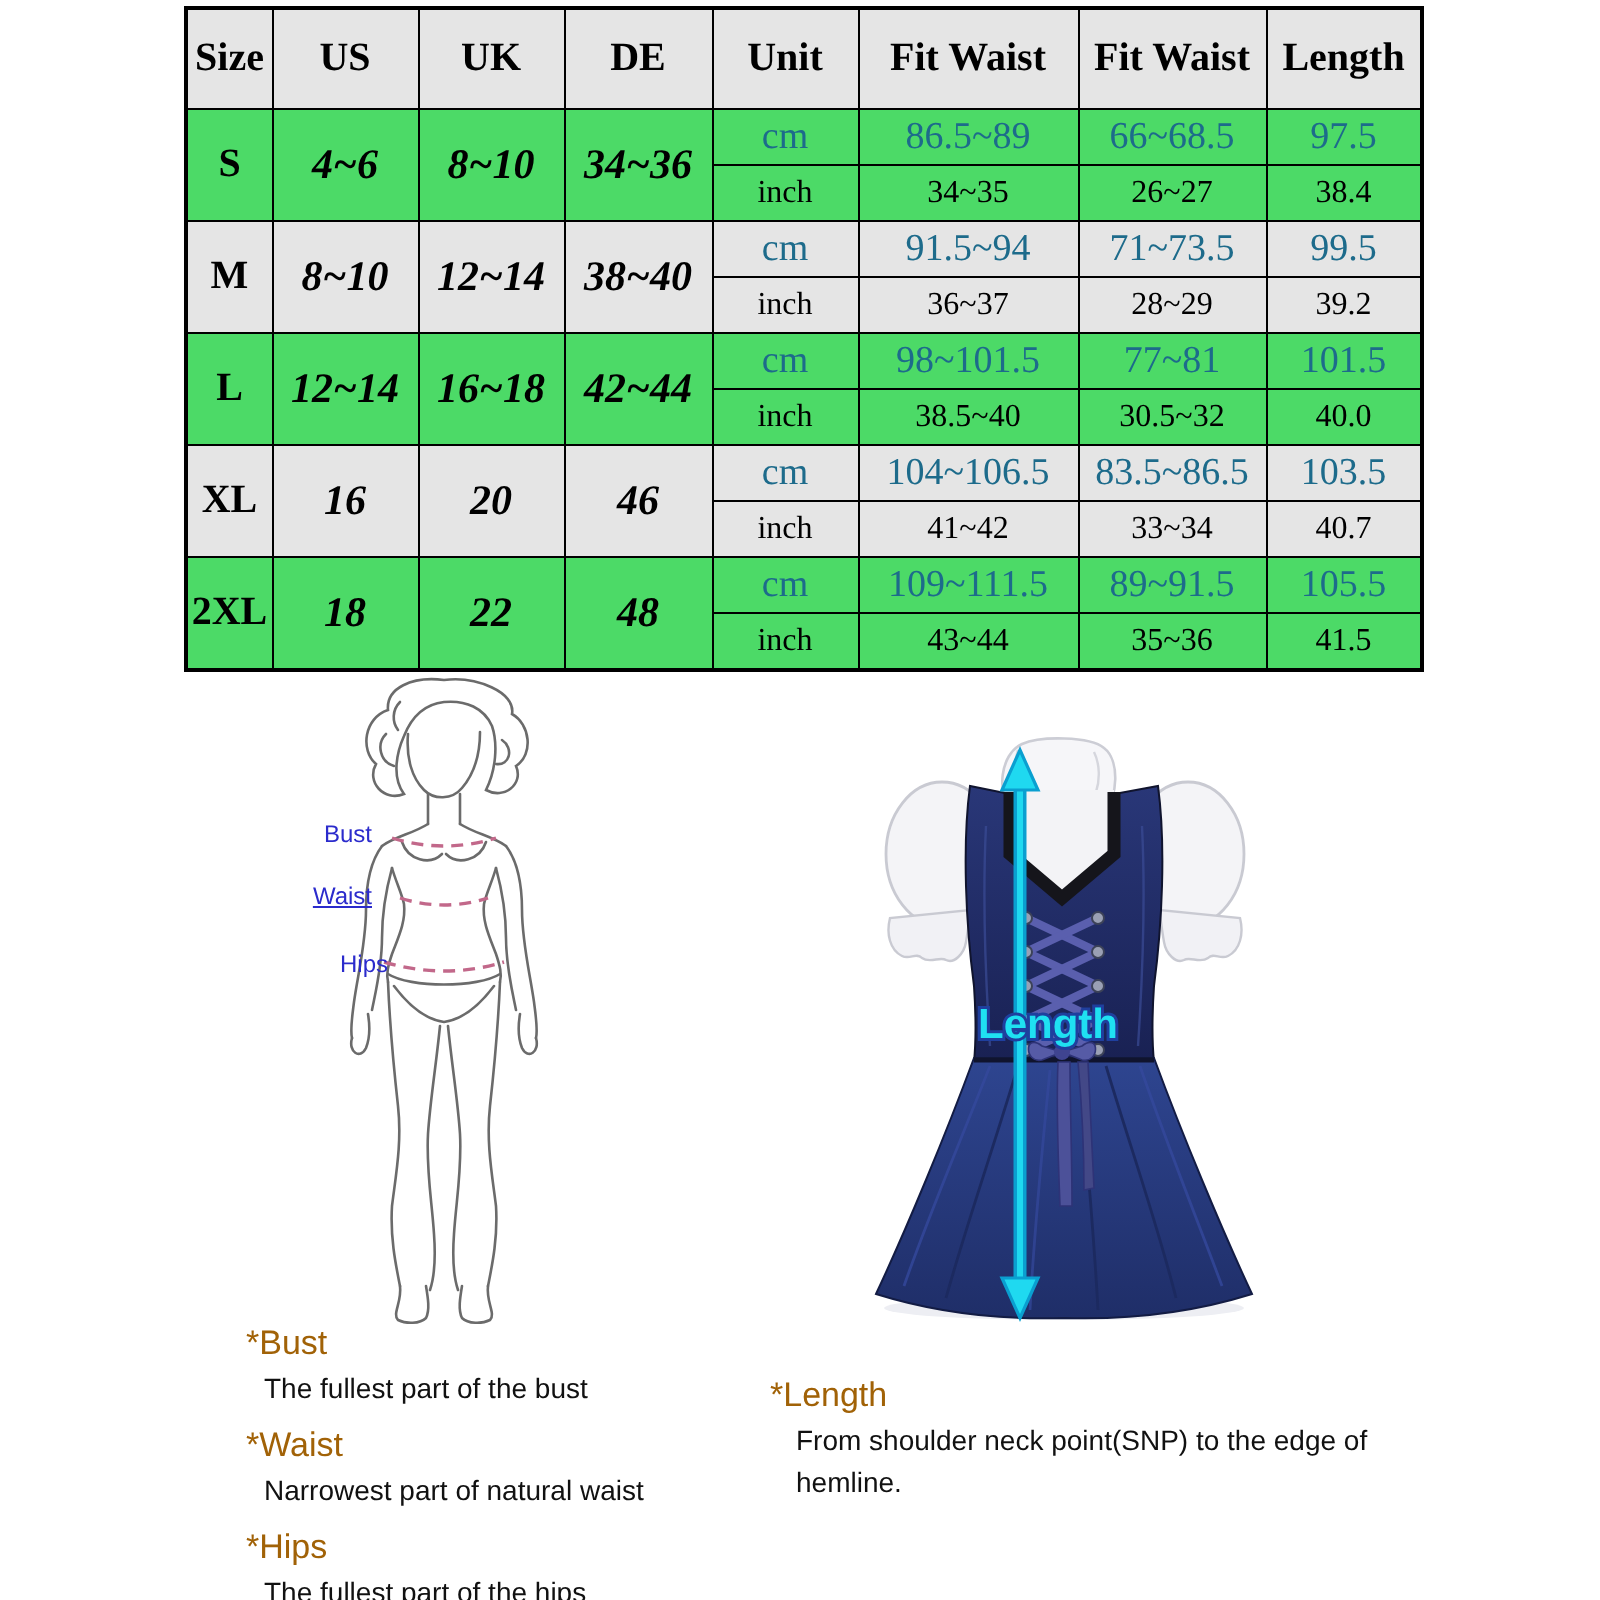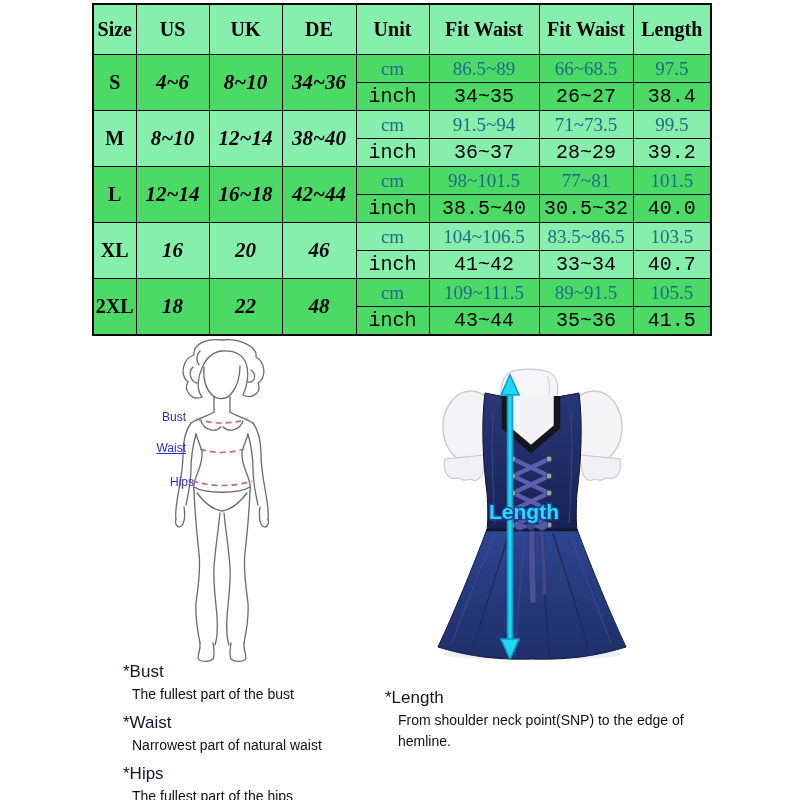--- a/index.html
+++ b/index.html
@@ -8,41 +8,41 @@
 
   
   .size-table{position:absolute;left:92px;top:3px;width:618px;border-collapse:collapse;
               table-layout:fixed;border:2px solid #000;font-family:"Liberation Serif",serif;}
   .size-table th,.size-table td{border:1px solid #000;text-align:center;vertical-align:middle;
               padding:0;overflow:hidden;}
   .size-table th{height:49px;font-size:20px;font-weight:700;color:#000;}
   .size-table td{height:27px;}
   .c-size{width:43px}.c-us{width:73px}.c-uk{width:73px}.c-de{width:74px}
   .c-unit{width:73px}.c-bust{width:110px}.c-waist{width:94px}.c-len{width:78px}
-  .bg-y{background:#86efac;}
+  .bg-y{background:#e5e5e5;}
   .bg-g{background:#4cda67;}
   .size-val{font-size:20px;font-weight:700;color:#000;}
   .intl-val{font-size:21px;font-weight:700;font-style:italic;color:#000;}
   .cm-text{font-size:19px;color:#1d6b8b;}
-  .inch-text{font-family:Liberation Mono, monospace;font-size:20px;color:#000;}
+  .inch-text{font-family:Liberation Serif, serif;font-size:16px;color:#000;}
 
   
   .figure-svg{position:absolute;left:130px;top:337px;}
   .measure-label{position:absolute;color:#2b2bcc;font-size:12px;width:70px;text-align:right;}
   .lbl-bust{left:116px;top:410px;}
   .lbl-waist{left:116px;top:441px;text-decoration:underline;}
   .lbl-hips{left:124px;top:475px;text-align:right;}
 
   .dress-svg{position:absolute;left:425px;top:363px;}
 
   
   .defs{position:absolute;}
   .defs-left{left:123px;top:662px;width:265px;}
   .defs-right{left:385px;top:688px;width:318px;}
-  .term{color:#0f172a;font-size:17px;line-height:19px;margin-top:8px;}
+  .term{color:#a16207;font-size:17px;line-height:19px;margin-top:8px;}
   .defs .def:first-child .term{margin-top:0;}
   .desc{color:#111;font-size:14px;line-height:21px;margin-top:3px;padding-left:9px;}
   .defs-right .desc{padding-left:13px;}
 </style>
 </head>
 <body>
 
 <div class="canvas">
 
   <table class="size-table">

